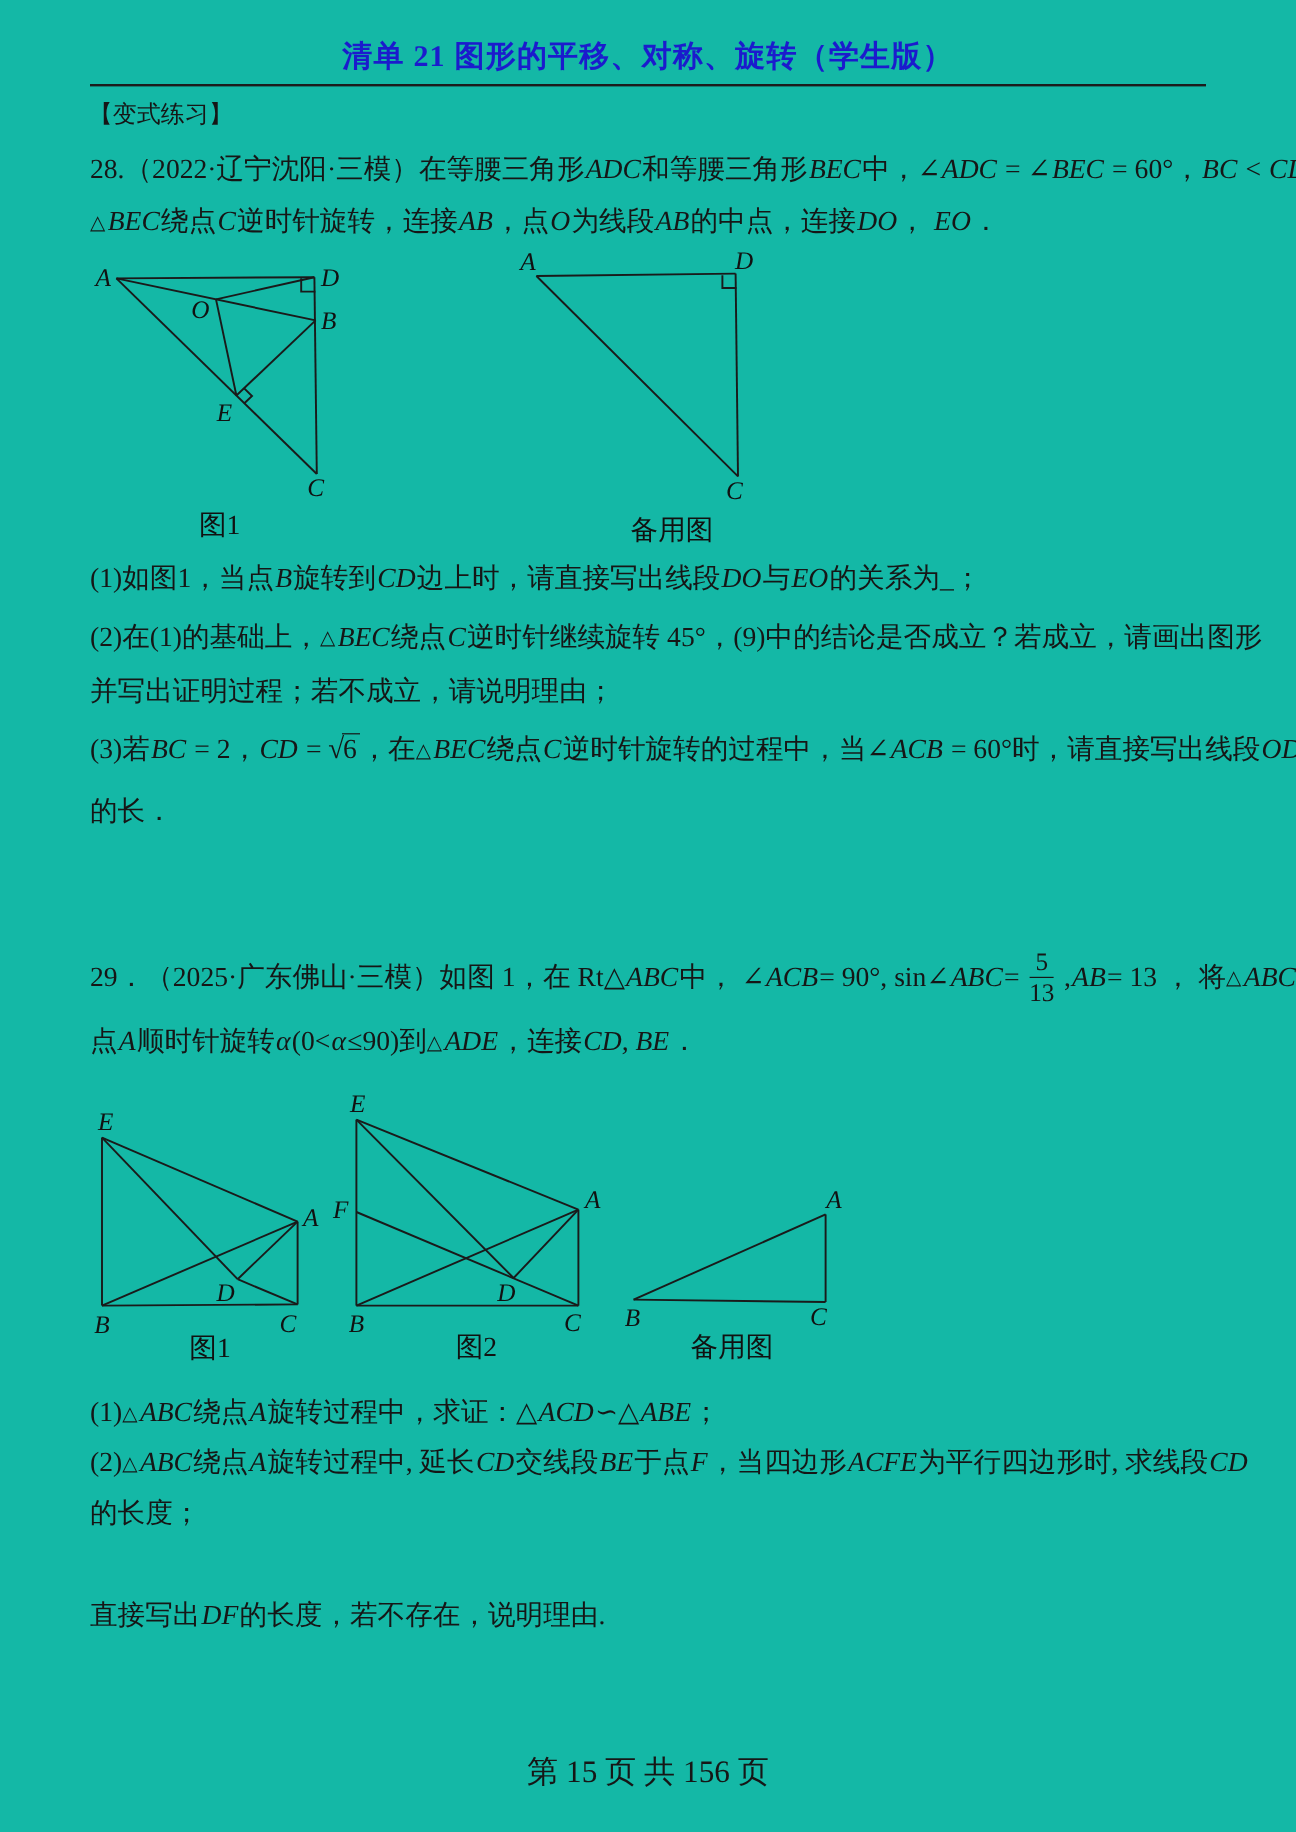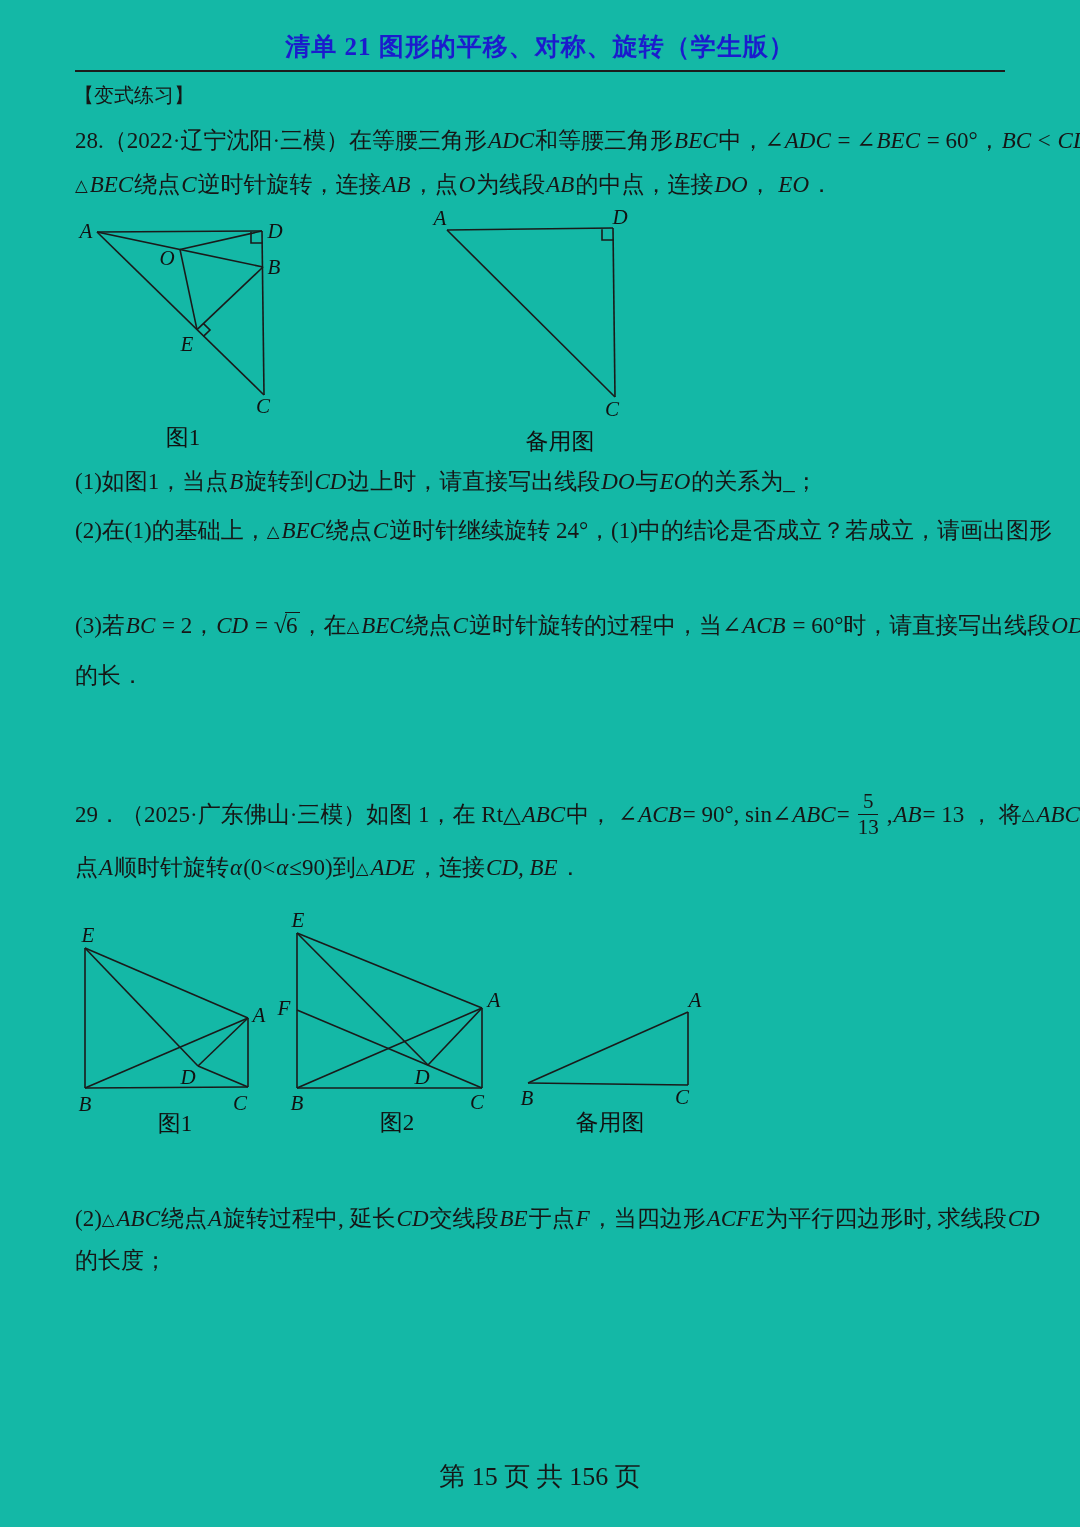--- a/index.html
+++ b/index.html
@@ -74,21 +74,22 @@
         <path d="M202,24.3 L202,35 L213.7,35"></path>
       </g>
       <text class="pl" x="40" y="20" text-anchor="middle">A</text>
       <text class="pl" x="220" y="19" text-anchor="middle">D</text>
       <text class="pl" x="212" y="211" text-anchor="middle">C</text>
       <text class="cap" x="160" y="244" text-anchor="middle">备用图</text>
     </svg>
   </div>
 
   <div class="line" style="top:467px"><span>(1)如图1，当点</span><span class="m">B</span><span>旋转到</span><span class="m">CD</span><span>边上时，请直接写出线段</span><span class="m">DO</span><span>与</span><span class="m">EO</span><span>的关系为_；</span></div>
-  <div class="line" style="top:516px"><span>(2)在(1)的基础上，</span><span class="tri">△</span><span class="m">BEC</span><span>绕点</span><span class="m">C</span><span>逆时针继续旋转 24°，(1)中的结论是否成立？若成立，请画出图形</span></div>
+  <div class="line" style="top:516px"><span>(2)在(1)的基础上，</span><span class="tri">△</span><span class="m">BEC</span><span>绕点</span><span class="m">C</span><span>逆时针继续旋转 45°，(9)中的结论是否成立？若成立，请画出图形</span></div>
+  <div class="line" style="top:561px"><span>并写出证明过程；若不成立，请说明理由；</span></div>
   <div class="line" style="top:610px"><span>(3)若</span><span class="m">BC</span><span> = 2，</span><span class="m">CD</span><span> = </span><span class="sqrt"><span class="rad">√</span><span class="radc">6</span></span><span>，在</span><span class="tri">△</span><span class="m">BEC</span><span>绕点</span><span class="m">C</span><span>逆时针旋转的过程中，当∠</span><span class="m">ACB</span><span> = 60°时，请直接写出线段</span><span class="m">OD</span></div>
   <div class="line" style="top:661px"><span>的长．</span></div>
 
   <div class="line flexline" style="top:791px">
       <span>29．（2025·广东佛山·三模）如图 1，在 Rt△</span>
       <span class="m">ABC</span>
       <span>中， ∠</span>
       <span class="m">ACB</span>
       <span> = 90°, sin∠</span>
       <span class="m">ABC</span>
@@ -155,18 +156,20 @@
         <line x1="183" y1="125" x2="183" y2="52"></line>
         <line x1="183" y1="52" x2="23" y2="123"></line>
       </g>
       <text class="pl" x="190" y="47" text-anchor="middle">A</text>
       <text class="pl" x="22" y="145" text-anchor="middle">B</text>
       <text class="pl" x="177" y="144" text-anchor="middle">C</text>
       <text class="cap" x="105" y="170" text-anchor="middle">备用图</text>
     </svg>
   </div>
 
+  <div class="line" style="top:1162px"><span>(1)</span><span class="tri">△</span><span class="m">ABC</span><span>绕点</span><span class="m">A</span><span>旋转过程中，求证：△</span><span class="m">ACD</span><span>∽△</span><span class="m">ABE</span><span>；</span></div>
   <div class="line" style="top:1204px"><span>(2)</span><span class="tri">△</span><span class="m">ABC</span><span>绕点</span><span class="m">A</span><span>旋转过程中, 延长</span><span class="m">CD</span><span>交线段</span><span class="m">BE</span><span>于点</span><span class="m">F</span><span>，当四边形</span><span class="m">ACFE</span><span>为平行四边形时, 求线段</span><span class="m">CD</span></div>
   <div class="line" style="top:1246px"><span>的长度；</span></div>
+  <div class="line" style="top:1331px"><span>直接写出</span><span class="m">DF</span><span>的长度，若不存在，说明理由.</span></div>
 
   <div class="footer">第 15 页 共 156 页</div>
 
 </div>
 
 </body></html>

